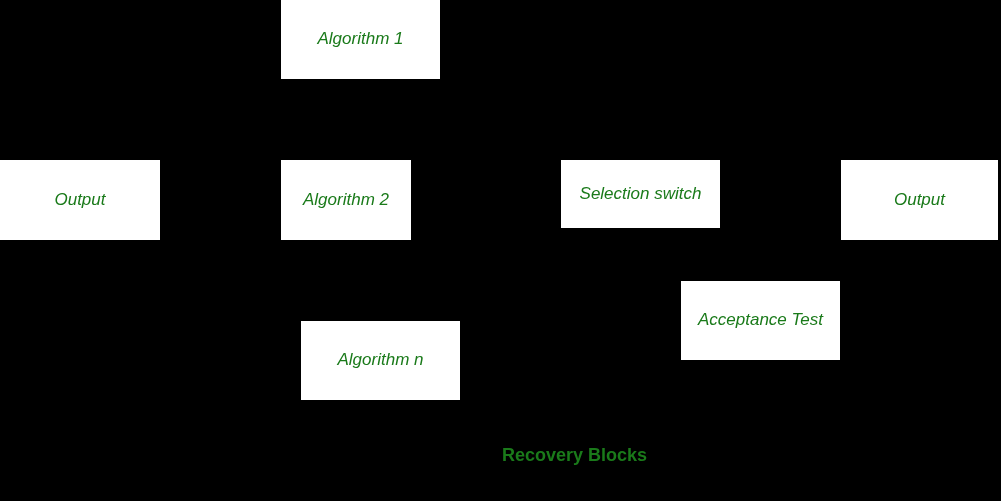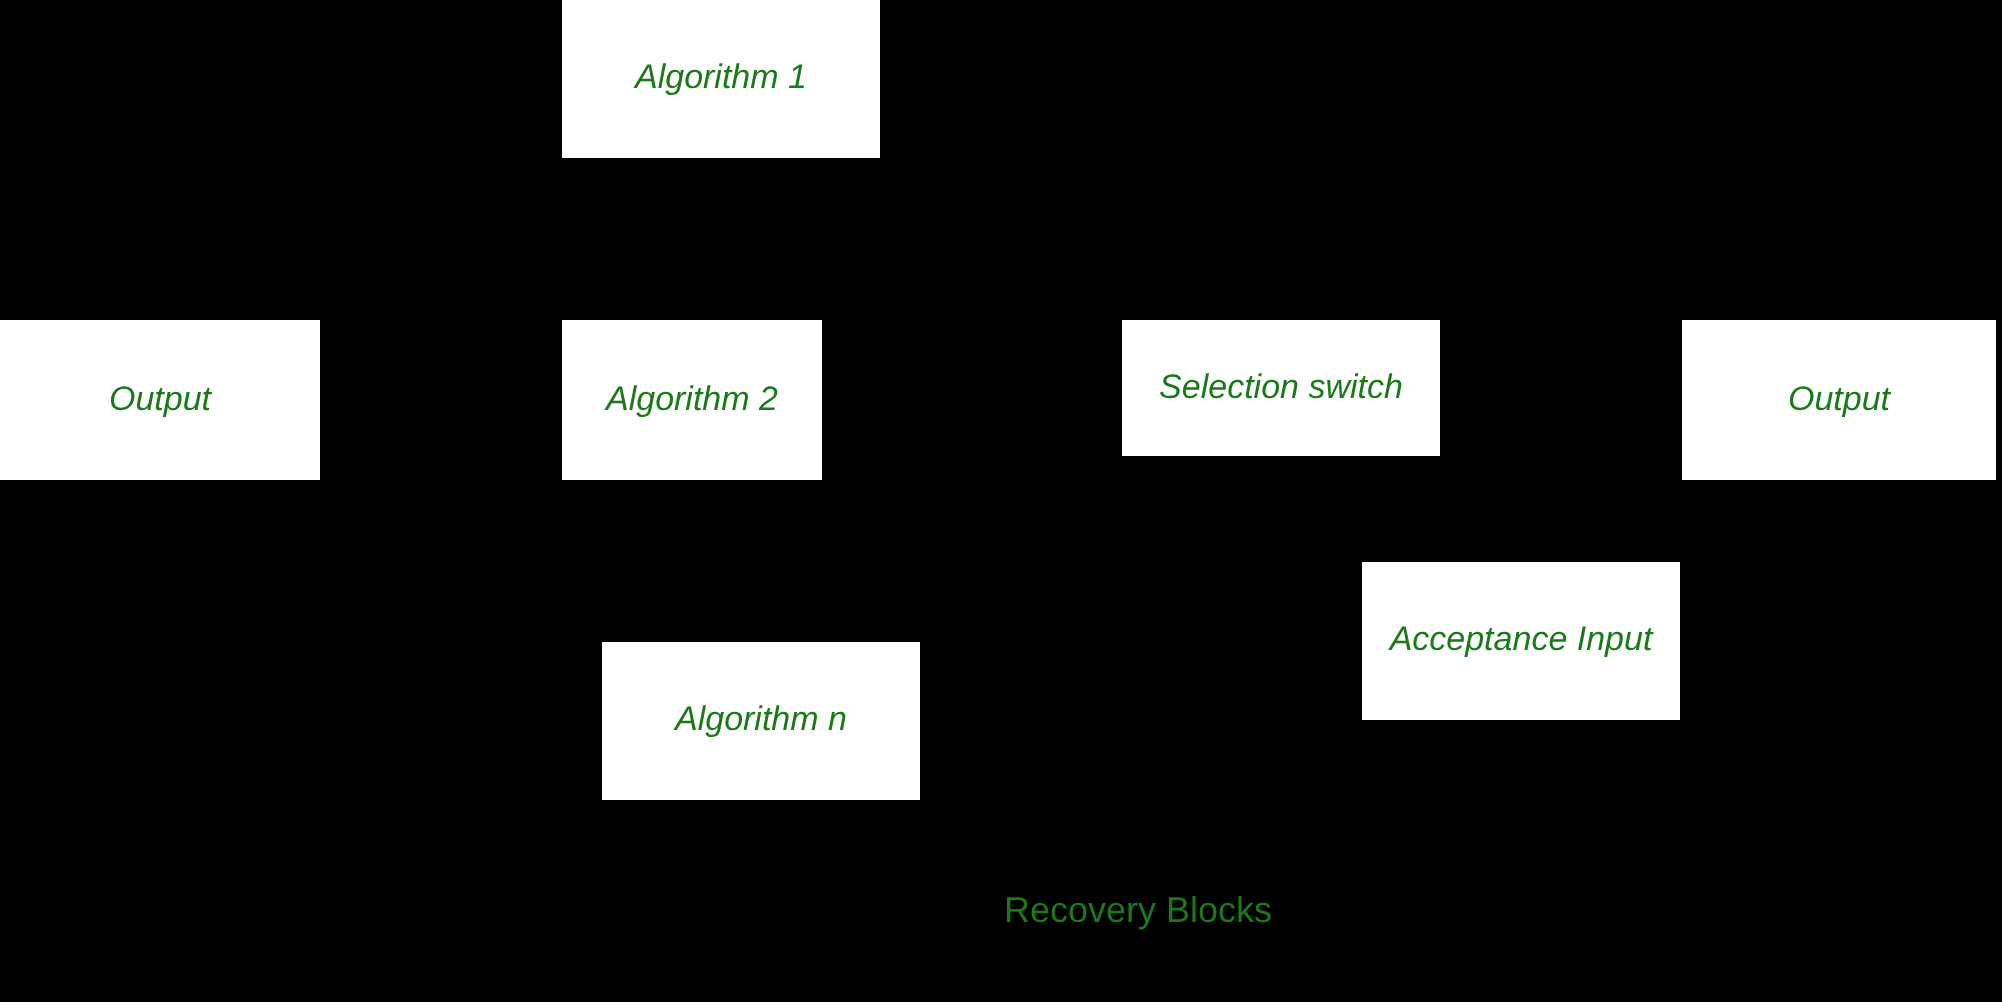--- a/index.html
+++ b/index.html
@@ -34,21 +34,21 @@
     white-space: nowrap;
     text-align: center;
     position: relative;
     top: -1px;
   }
   .caption {
     position: absolute;
     color: #1a7a1a;
     font-family: "Liberation Sans", sans-serif;
     font-size: 18px;
-    font-weight: normal;
+    font-weight: bold;
     line-height: 1;
     white-space: nowrap;
   }
   
   #node-algorithm-1      { left: 281px; top:   0px; width: 159px; height:  79px; }
   #node-input            { left:   0px; top: 160px; width: 160px; height:  80px; }
   #node-algorithm-2      { left: 281px; top: 160px; width: 130px; height:  80px; }
   #node-selection-switch { left: 561px; top: 160px; width: 159px; height:  68px; }
   #node-output           { left: 841px; top: 160px; width: 157px; height:  80px; }
   #node-acceptance-test  { left: 681px; top: 281px; width: 159px; height:  79px; }
@@ -74,21 +74,21 @@
 
   <div class="node" id="node-selection-switch">
     <span class="node-label">Selection switch</span>
   </div>
 
   <div class="node" id="node-output">
     <span class="node-label">Output</span>
   </div>
 
   <div class="node" id="node-acceptance-test">
-    <span class="node-label">Acceptance Input</span>
+    <span class="node-label">Acceptance Test</span>
   </div>
 
   <div class="node" id="node-algorithm-n">
     <span class="node-label">Algorithm n</span>
   </div>
 
   <div class="caption" id="caption-recovery-blocks">Recovery Blocks</div>
 
 </div>
 

